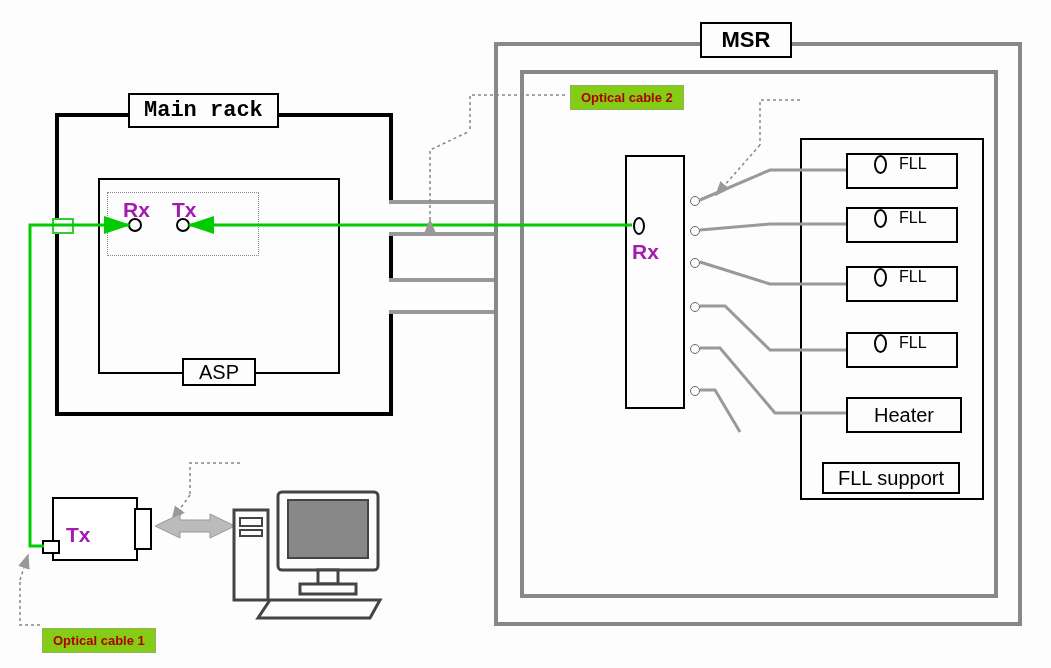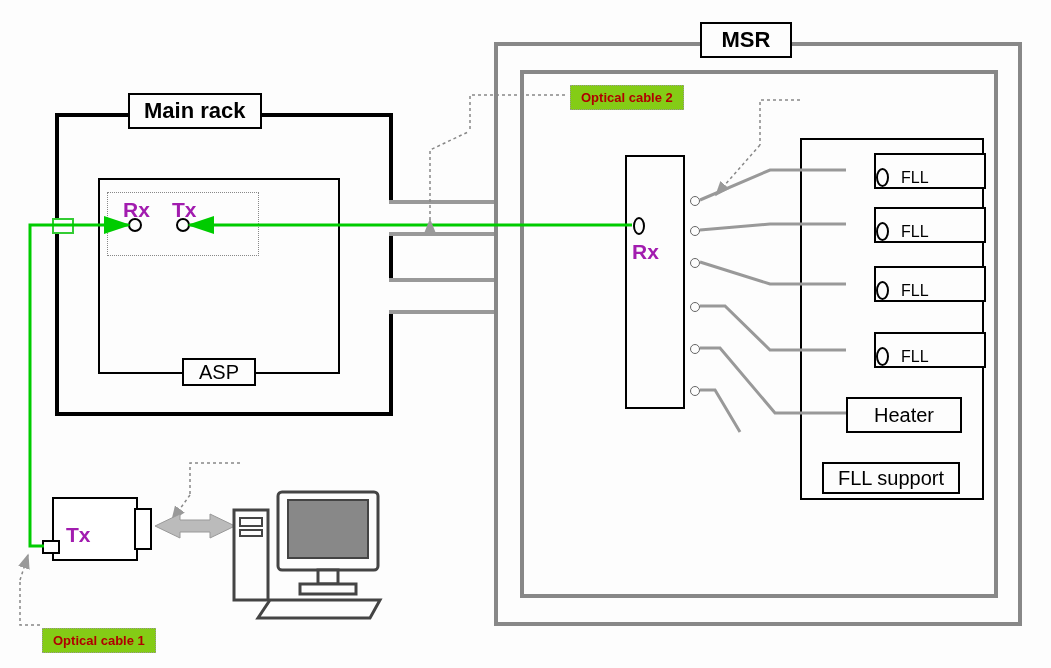--- a/index.html
+++ b/index.html
@@ -77,24 +77,23 @@
     height: 8px;
     border: 1.5px solid #666;
     border-radius: 50%;
     background: #fdfdfd;
   }
   .fll-box {
     position: absolute;
     border: 2px solid #000;
     background: #fdfdfd;
     display: flex;
-    align-items: flex-end;
-    padding-left: 0;
+    align-items: flex-start;
+    padding-left: 26px;
     box-sizing: border-box;
-    margin-left: 28px;
   }
   .fll-box .port {
     width: 9px;
     height: 15px;
     border: 2px solid #000;
     border-radius: 50%;
     margin-right: 12px;
     flex-shrink: 0;
   }
   .fll-box .txt {
@@ -129,21 +128,21 @@
 <div class="canvas">
 
   <div class="box-grey" style="left:494px; top:42px; width:520px; height:576px;"></div>
 
   <div class="box-grey" style="left:520px; top:70px; width:470px; height:520px;"></div>
 
   <div class="title-label" style="left:700px; top:22px; width:60px; font-size:22px; font-weight:bold;">MSR</div>
 
   <div class="box-outer" style="left:55px; top:113px; width:330px; height:295px; border-width:4px;"></div>
 
-  <div class="title-label" style="left:128px; top:93px; font-size:22px;">Main rack</div>
+  <div class="title-label" style="left:128px; top:93px; font-size:22px;font-family:Liberation Mono, monospace;">Main rack</div>
 
   <div class="inner-box" style="left:98px; top:178px; width:238px; height:192px;"></div>
 
   <div class="simple-box" style="left:182px; top:358px; width:70px; height:24px;">
     <span>ASP</span>
   </div>
 
   <div class="dotted-box" style="left:107px; top:192px; width:150px; height:62px;"></div>
   <div class="label" style="left:123px; top:198px;">Rx</div>
   <div class="circle-port" style="left:128px; top:218px;"></div>

